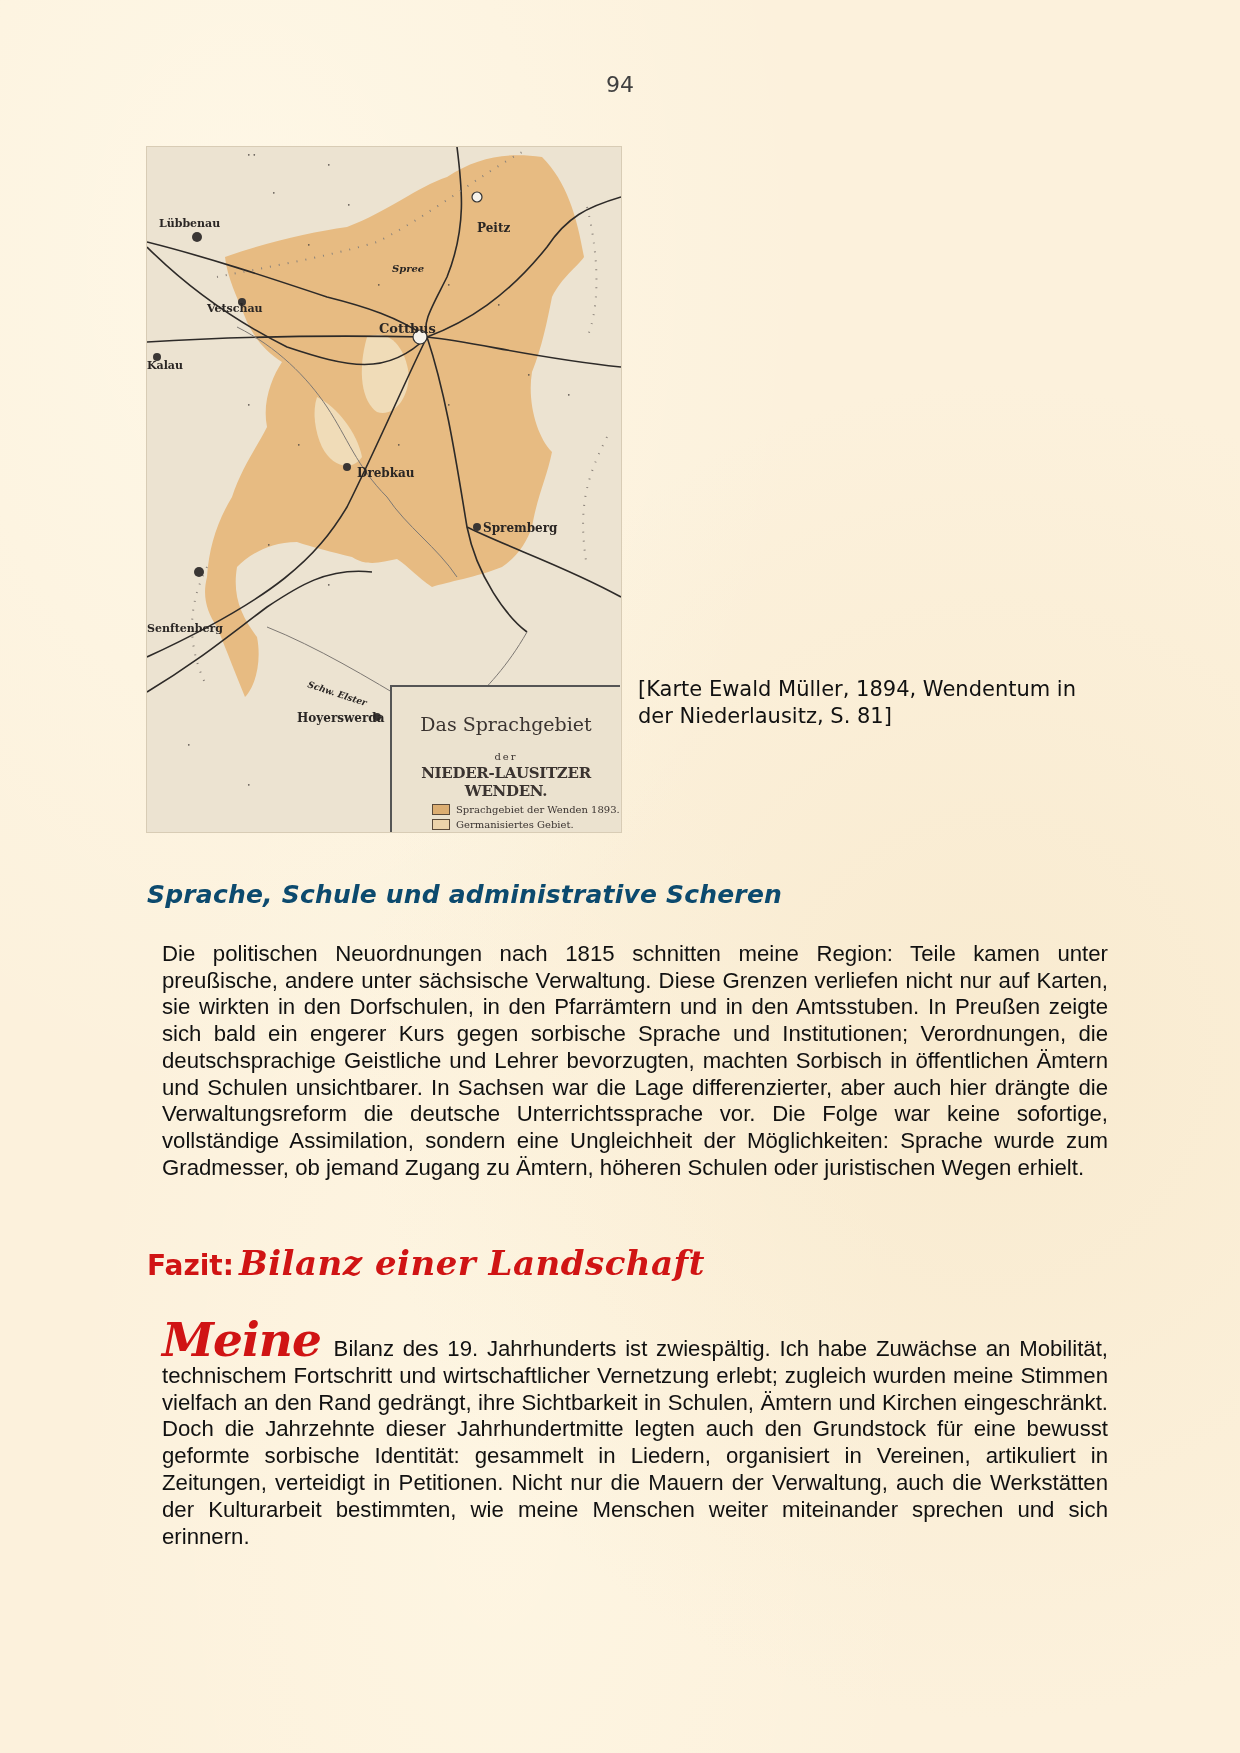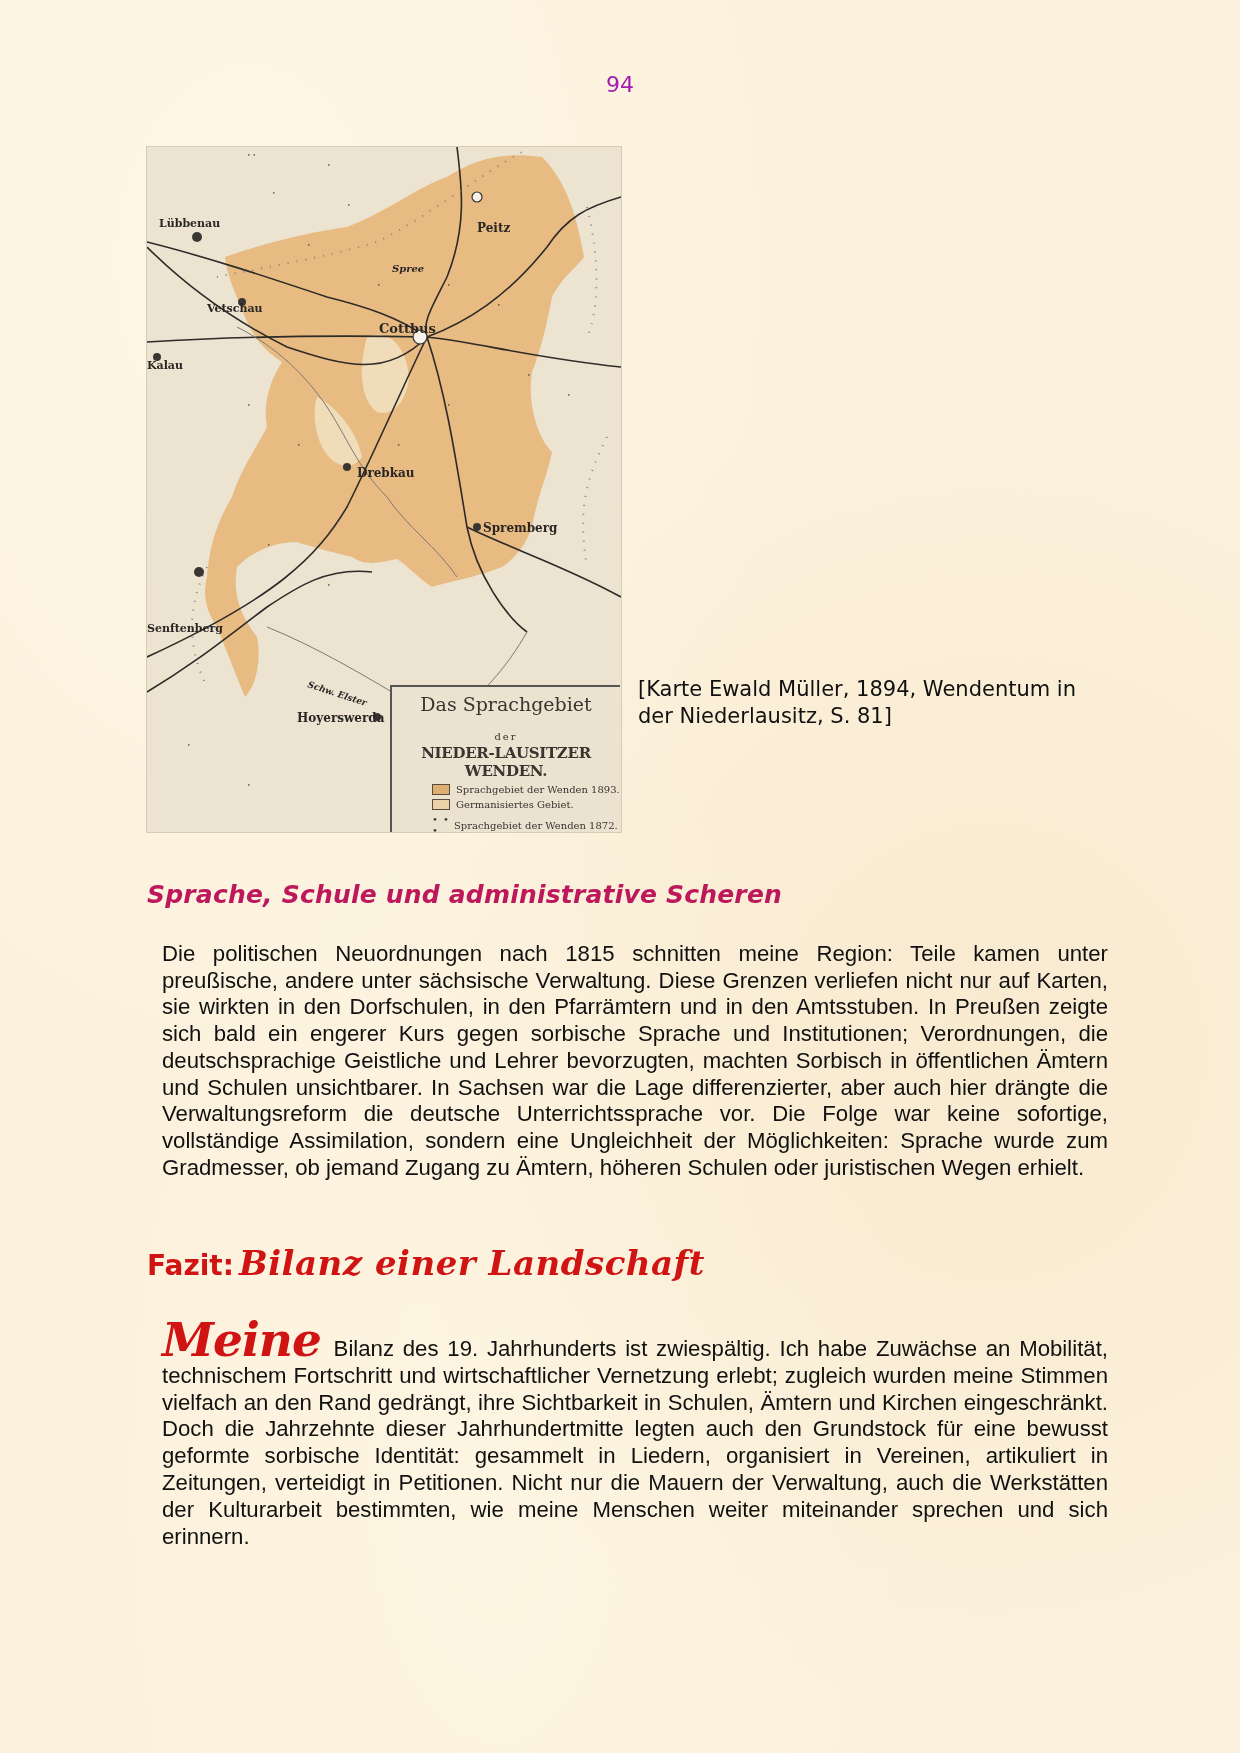--- a/index.html
+++ b/index.html
@@ -8,50 +8,50 @@
     background:#fcf1dc;
     background-image:
       radial-gradient(ellipse at 20% 15%, rgba(255,250,235,0.7) 0%, rgba(255,250,235,0) 40%),
       radial-gradient(ellipse at 80% 60%, rgba(245,228,195,0.5) 0%, rgba(245,228,195,0) 45%),
       radial-gradient(ellipse at 40% 85%, rgba(255,248,230,0.6) 0%, rgba(255,248,230,0) 40%);
     font-family:"DejaVu Sans", sans-serif;
     color:#111;
   }
   .page-number {
     position:absolute; top:72px; left:0; width:1240px; text-align:center;
-    font-size:22px; color:#a21caf;
+    font-size:22px; color:#404040;
   }
   .map-figure {
     position:absolute; left:147px; top:147px; width:474px; height:685px;
     background:#ece3d1; overflow:hidden;
     box-shadow: 0 0 0 1px #d8ccb5;
   }
   .map-figure svg { position:absolute; left:0; top:0; }
   .map-legend {
     position:absolute; left:243px; top:538px; width:228px; height:145px;
     border-left:2px solid #555; border-top:2px solid #555;
     background:#ebe2cf;
     font-family:"DejaVu Serif", serif; color:#3a3330;
   }
-  .legend-title { text-align:center; font-size:19px; margin-top:6px; }
+  .legend-title { text-align:center; font-size:19px; margin-top:26px; }
   .legend-der { text-align:center; font-size:10px; letter-spacing:2px; margin-top:16px; }
   .legend-sub { text-align:center; font-size:15px; font-weight:bold; letter-spacing:-0.3px; margin-top:2px; }
   .legend-row { display:flex; align-items:center; font-size:10px; margin-left:16px; margin-top:4px;padding-left:24px; }
   .swatch { width:16px; height:9px; border:1px solid #5a4a3a; margin-right:6px; }
   .legend-dots { width:18px; margin-right:4px; letter-spacing:1px; font-size:10px; }
   .legend-scale { position:relative; height:12px; margin:6px 16px 0 16px; font-size:8px; }
   .legend-scale .unit { position:absolute; left:180px; top:-1px; font-style:italic; }
 
   .caption {
     position:absolute; left:638px; top:676px; width:455px;
     font-size:21px; line-height:27px; color:#111;
   }
   .section-heading {
     position:absolute; left:147px; top:880px;
-    font-size:25px; font-weight:bold; font-style:italic; color:#be185d;
+    font-size:25px; font-weight:bold; font-style:italic; color:#0c4a6e;
     letter-spacing:0.2px;
   }
   .body-text {
     position:absolute; left:162px; width:946px;
     font-family:"Liberation Sans Narrow","Liberation Sans", sans-serif;
     font-size:22.2px; line-height:26.7px; text-align:justify; color:#111;
   }
   .p1 { top:941px; }
   .fazit-heading {
     position:absolute; left:147px; top:1243px; color:#d01414;

